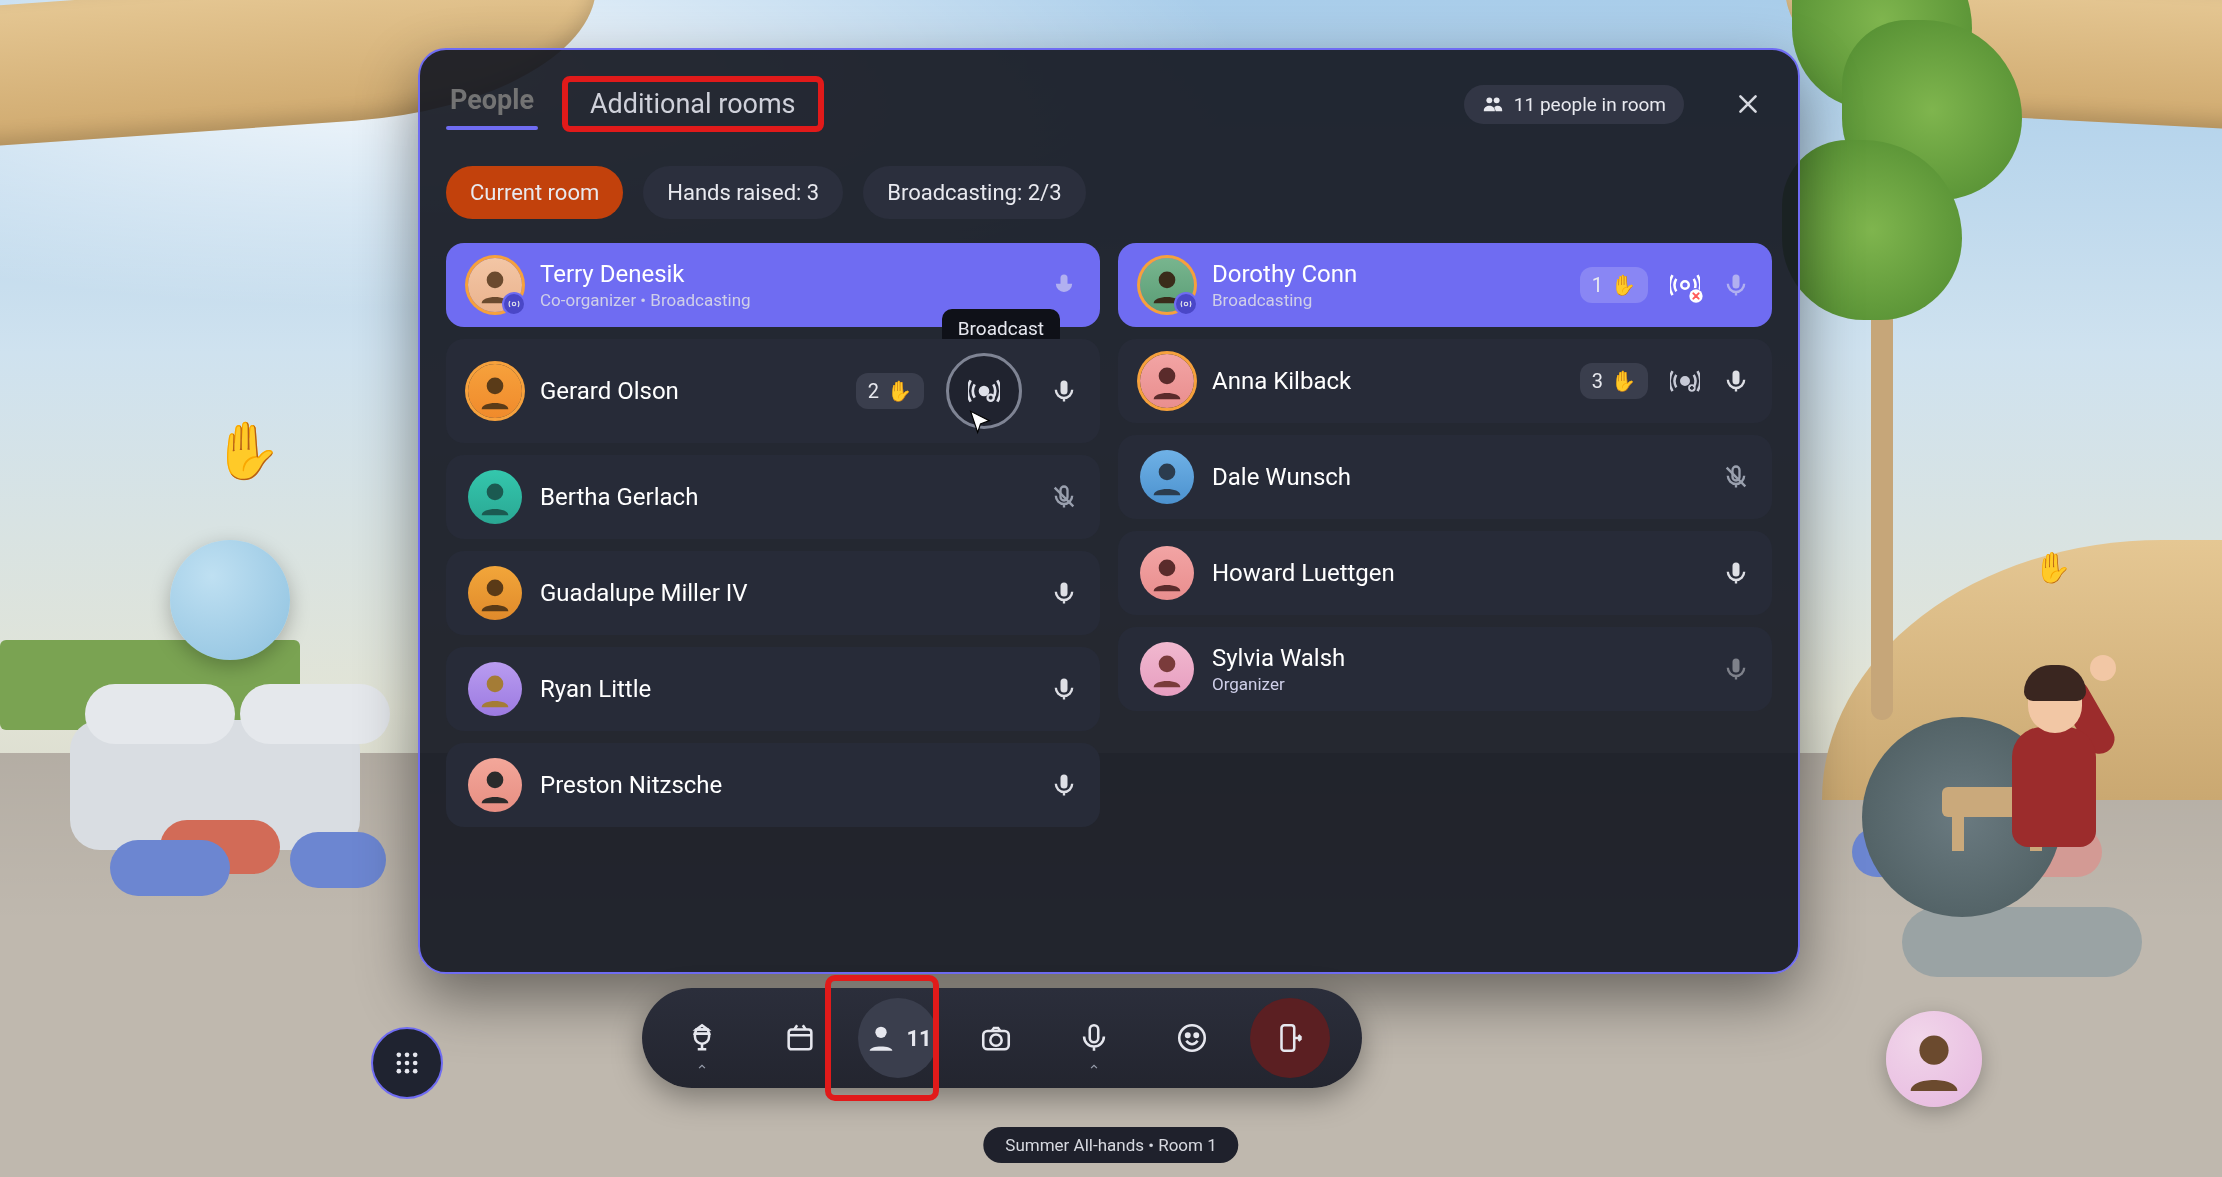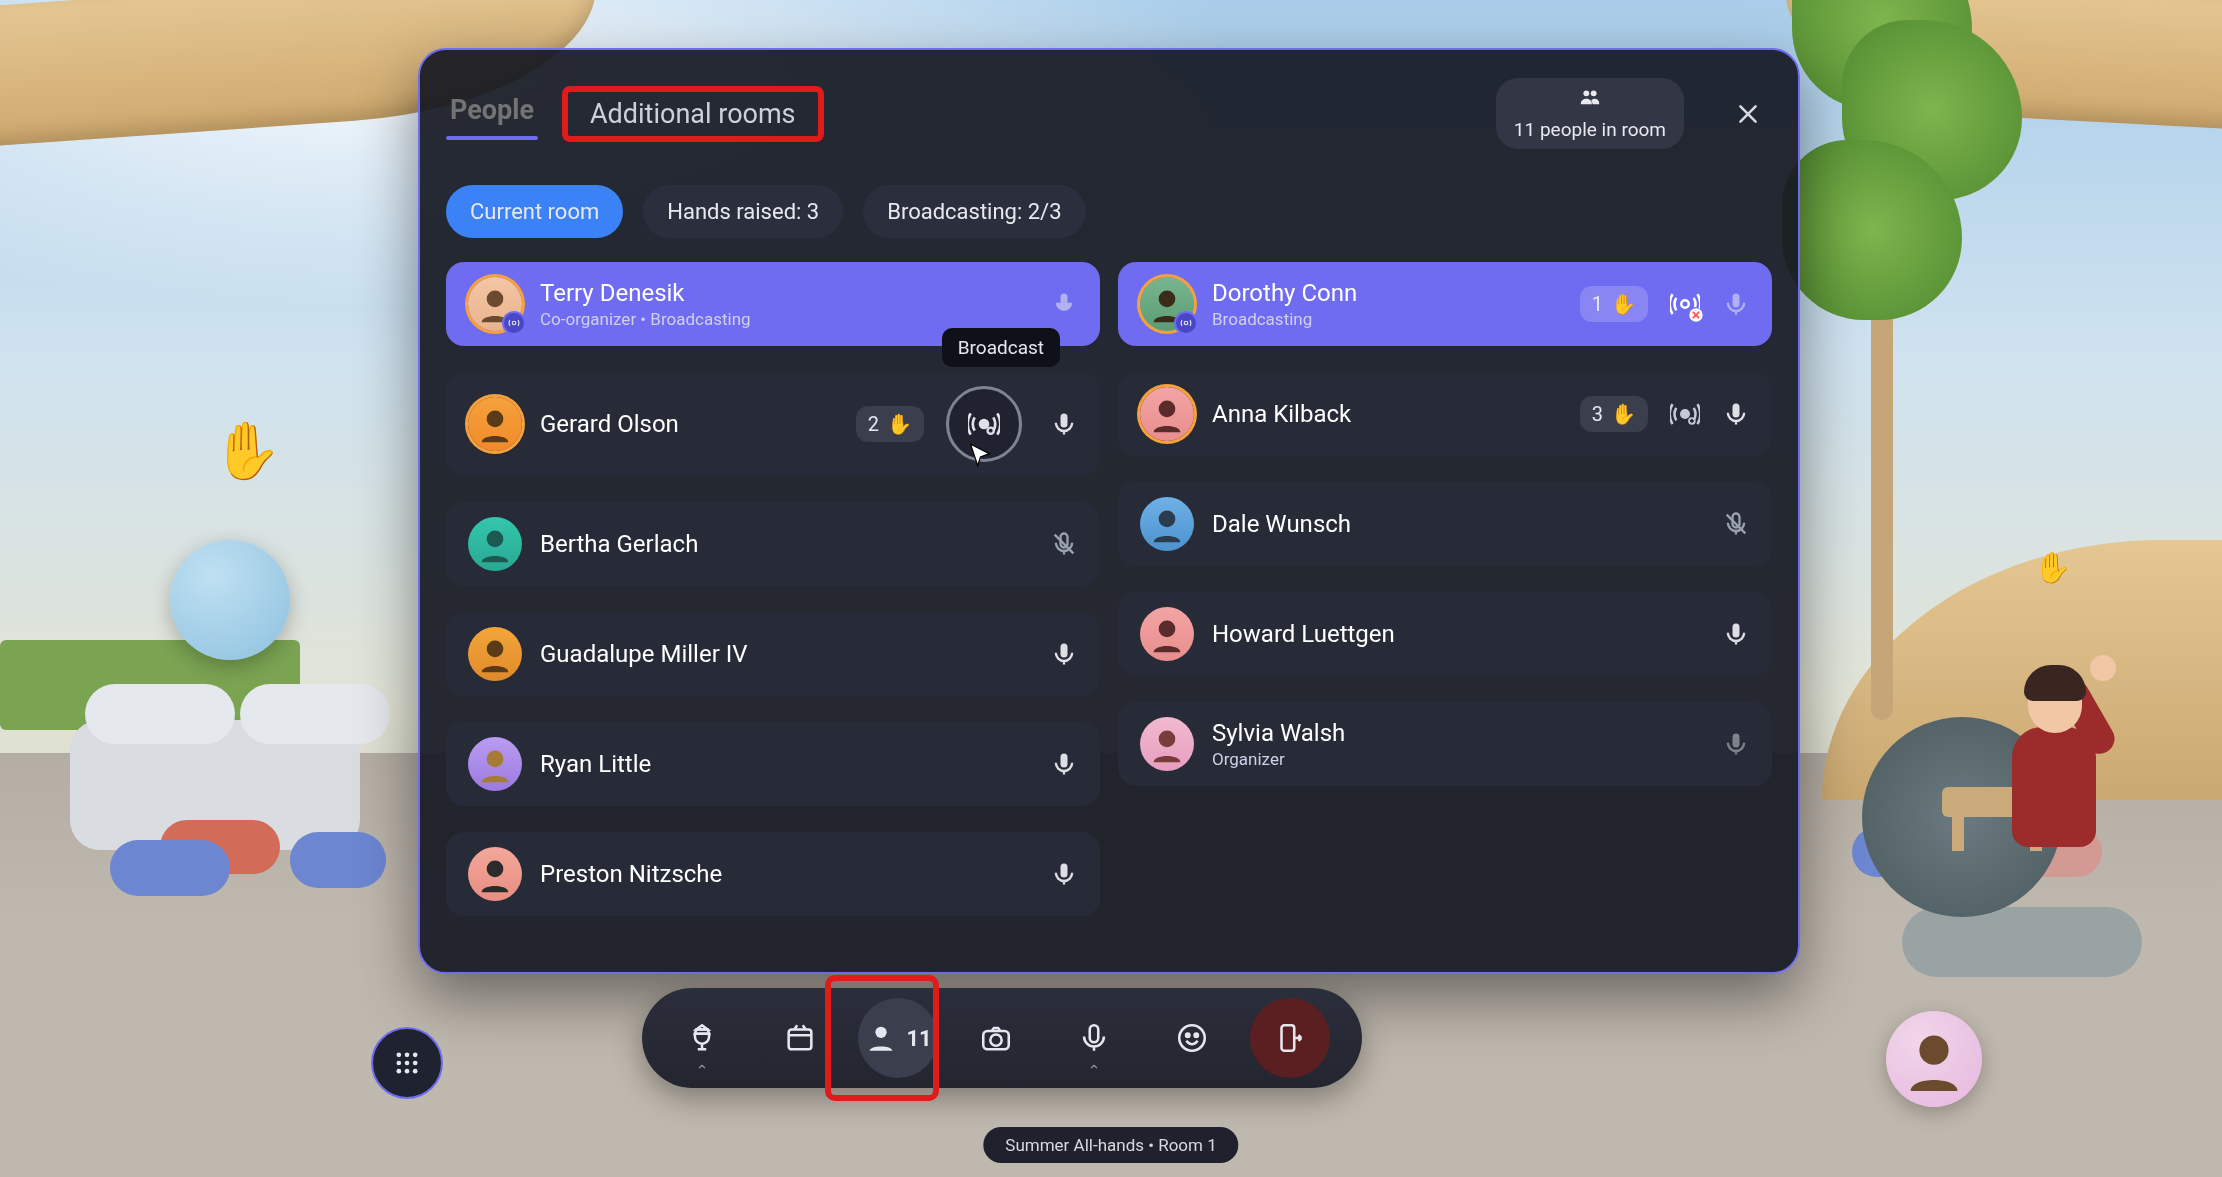--- a/index.html
+++ b/index.html
@@ -64,31 +64,31 @@
     box-shadow: 0 24px 60px rgba(0,0,0,.45);
     color:#e8e9ef;
     padding: 28px 26px 26px 26px;
   }
   .panel-header { display:flex; align-items:center; gap:28px; }
   .tab { font-size:27px; color:#cfd1da; padding:6px 4px 14px; position:relative; cursor:pointer;}
   .tab.active { color:#737373;font-weight:bold;}
   .tab.active::after { content:""; position:absolute; left:0; right:0; bottom:0; height:4px; background:#6f6cf2; border-radius:2px;}
   .tab-highlighted { border:6px solid #e11a1a; border-radius:8px; padding:0 18px; margin:-12px 0 -12px -4px;}
   .spacer { flex:1; }
-  .count-badge { display:flex; align-items:center; gap:10px; background:#323645; color:#e8e9ef; border-radius:22px; padding:8px 18px; font-size:19px;flex-direction:column;}
+  .count-badge { display:flex; align-items:center; gap:10px; background:#323645; color:#e8e9ef; border-radius:22px; padding:8px 18px; font-size:19px;}
   .close-btn   { width:48px; height:48px; display:grid; place-items:center; color:#d7d9e0; border-radius:12px; cursor:pointer; margin-left:12px;}
   .close-btn svg{width:26px;height:26px;}
 
   .filter-row { display:flex; gap:20px; margin-top:36px; }
   .chip { background:#2b2f3d; color:#e8e9ef; font-size:22px; padding:14px 24px; border-radius:28px; cursor:pointer;}
-  .chip.active { background:#3b82f6; }
+  .chip.active { background:#c2410c; }
   .chip.wide  { }
 
   .columns { display:flex; gap:18px; margin-top:24px; }
-  .col { flex:1; display:flex; flex-direction:column; gap:26px;}
+  .col { flex:1; display:flex; flex-direction:column; gap:12px;}
   .card {
     display:flex; align-items:center; gap:18px;
     background:#272b38; border-radius:18px; padding:14px 22px; min-height:84px;
     position:relative;
   }
   .card.broadcasting { background:#6f6cf2; }
   .avatar { width:54px; height:54px; border-radius:50%; flex:0 0 54px; position:relative; display:grid; place-items:center; }
   .ring-orange .av-ring{box-shadow:0 0 0 3px #f6a13c inset;}
   .av-ring{ position:absolute; inset:-3px; border-radius:50%;}
   .av-body{ width:54px;height:54px;border-radius:50%;}

